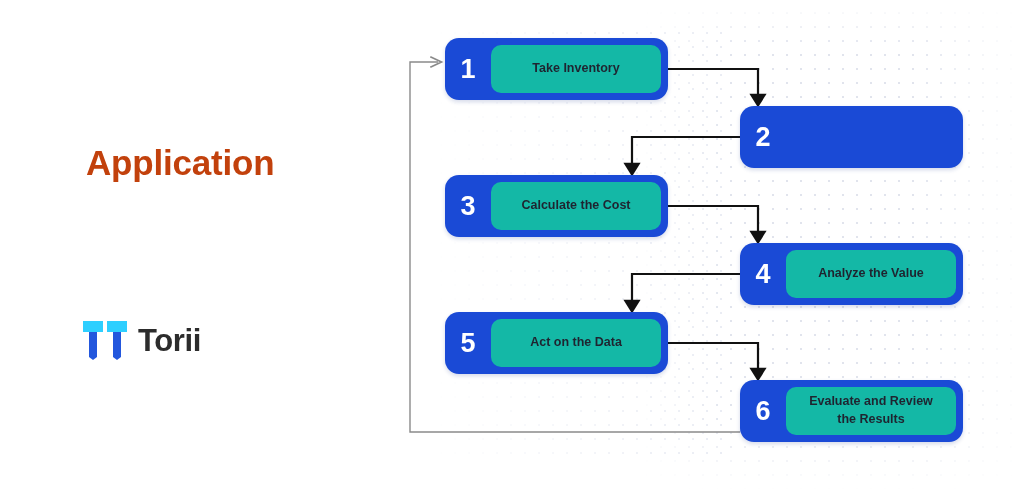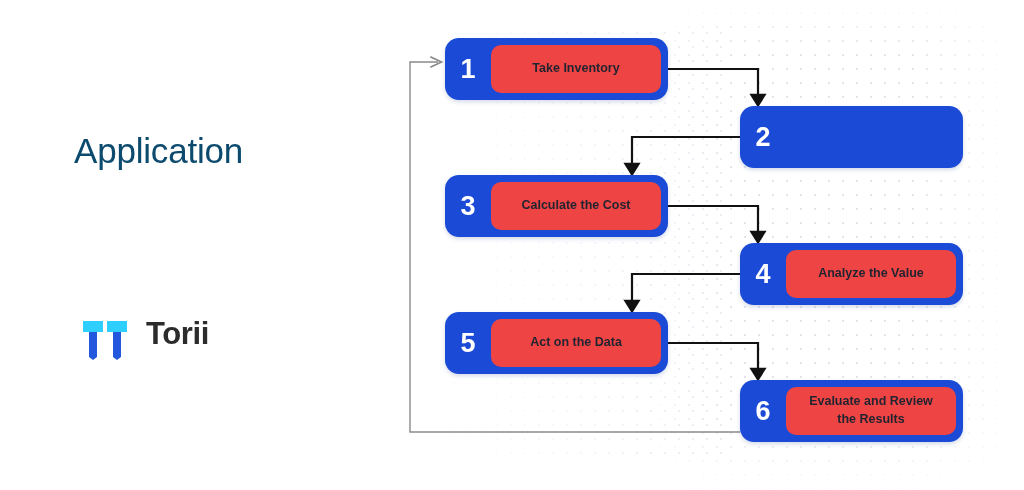--- a/index.html
+++ b/index.html
@@ -55,33 +55,34 @@
   
   .left-panel {
     position: absolute;
     left: 74px;
     top: 126px;
     width: 330px;
   }
   .headline {
     font-size: 35px;
     line-height: 1.42;
-    font-weight: 400;
-    color: #0c4a6e;
+    font-weight: 700;
+    color: #c2410c;
     letter-spacing: -0.2px;
-    margin: 0;
+    margin: 12px;
   }
 
   
   .brand {
     position: absolute;
     left: 82px;
     top: 318px;
     display: flex;
-    gap: 18px;
+    align-items: center;
+    gap: 10px;
   }
   .brand-mark { display: block; }
   .brand-word {
     font-size: 31px;
     font-weight: 700;
     color: #2c2c2c;
     letter-spacing: -0.4px;
     line-height: 1;
   }
 
@@ -103,21 +104,21 @@
     color: #ffffff;
     font-size: 27px;
     font-weight: 600;
     line-height: 1;
     letter-spacing: 0px;
   }
   .step-card {
     flex: 1 1 auto;
     align-self: stretch;
     margin: 7px 7px 7px 0;
-    background: #ef4444;
+    background: #14b8a6;
     border-radius: 10px;
     display: flex;
     align-items: center;
     justify-content: center;
     text-align: center;
     padding: 0 8px;
     box-sizing: border-box;
   }
   .step-label {
     font-size: 12.5px;

